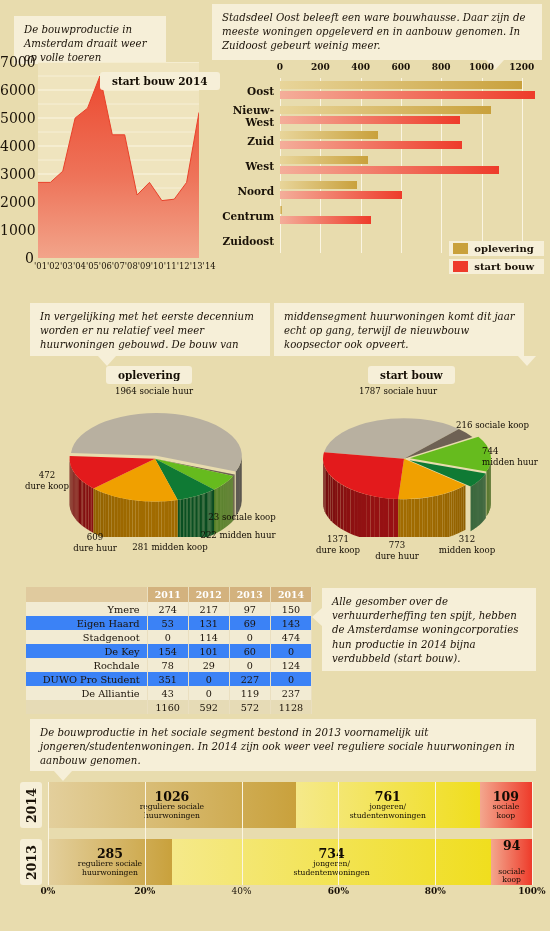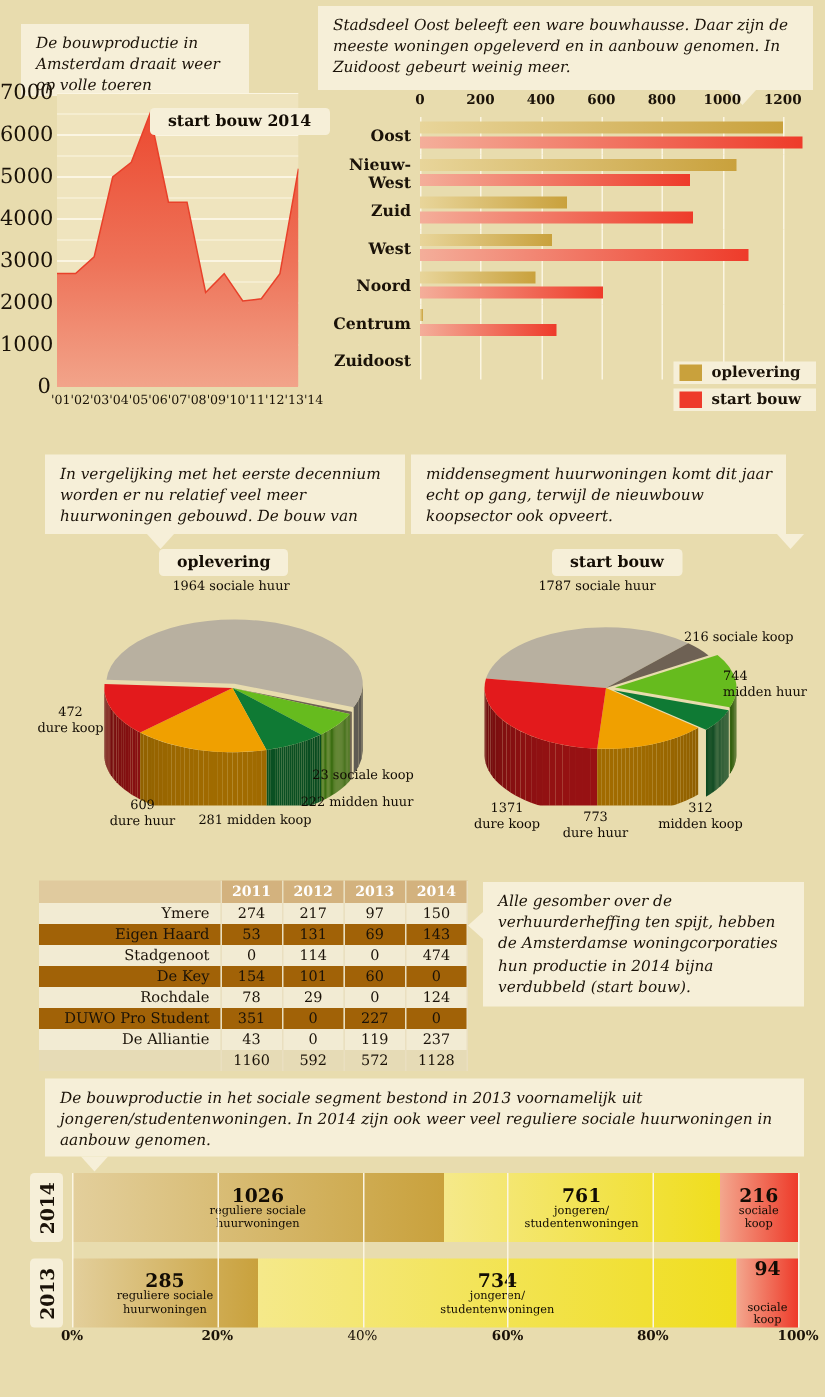--- a/index.html
+++ b/index.html
@@ -106,21 +106,21 @@
     padding: 2px 5px; text-align: center; font-size: 9.4px;
     border-right: 1px solid #EADFC0;
   }
   .tbl th.blank { background: #E0CA9E; border-right: 1px solid #EADFC0; }
   .tbl td {
     padding: 1.5px 5px; text-align: center; color: #1a1208;
     border-right: 1px solid #EADFC0;
   }
   .tbl td.name { text-align: right; font-size: 9.8px; padding-right: 7px; }
   .tbl tr.odd td { background: #F2EBD3; }
-  .tbl tr.even td { background: #a16207; }
+  .tbl tr.even td { background: #3b82f6; }
   .tbl tr.total td { background: #E6DBB6; }
 
   
   .stacked { position: absolute; left: 0; top: 782px; width: 550px; height: 115px; }
   .st-row { position: absolute; left: 30px; right: 18px; height: 46px; display: flex; }
   .st-yearbox {
     position: absolute; left: 20px; width: 22px; height: 46px;
     background: #F6EFD8; display: flex; align-items: center; justify-content: center;
     border-radius: 3px;
   }
@@ -700,21 +700,21 @@
             <div class="st-val">1026</div>
             <div class="st-name">reguliere sociale
 huurwoningen</div>
           </div>
           <div class="st-seg" style="flex: 0 0 38%; background: linear-gradient(to right, rgb(245, 233, 138) 0%, rgb(240, 222, 30) 100%);">
             <div class="st-val">761</div>
             <div class="st-name">jongeren/
 studentenwoningen</div>
           </div>
           <div class="st-seg" style="flex: 0 0 10.8%; background: linear-gradient(to right, rgb(243, 167, 142) 0%, rgb(238, 59, 42) 100%);">
-            <div class="st-val">216</div>
+            <div class="st-val">109</div>
             <div class="st-name">sociale
 koop</div>
           </div>
         </div>
         <div class="st-yearbox" style="top: 57px;">
           <span class="st-year">2013</span>
         </div>
         <div class="st-row" style="top: 57px; left: 48px;">
           <div class="st-seg" style="flex: 0 0 25.6%; background: linear-gradient(to right, rgb(227, 207, 156) 0%, rgb(201, 161, 60) 100%);">
             <div class="st-val">285</div>

